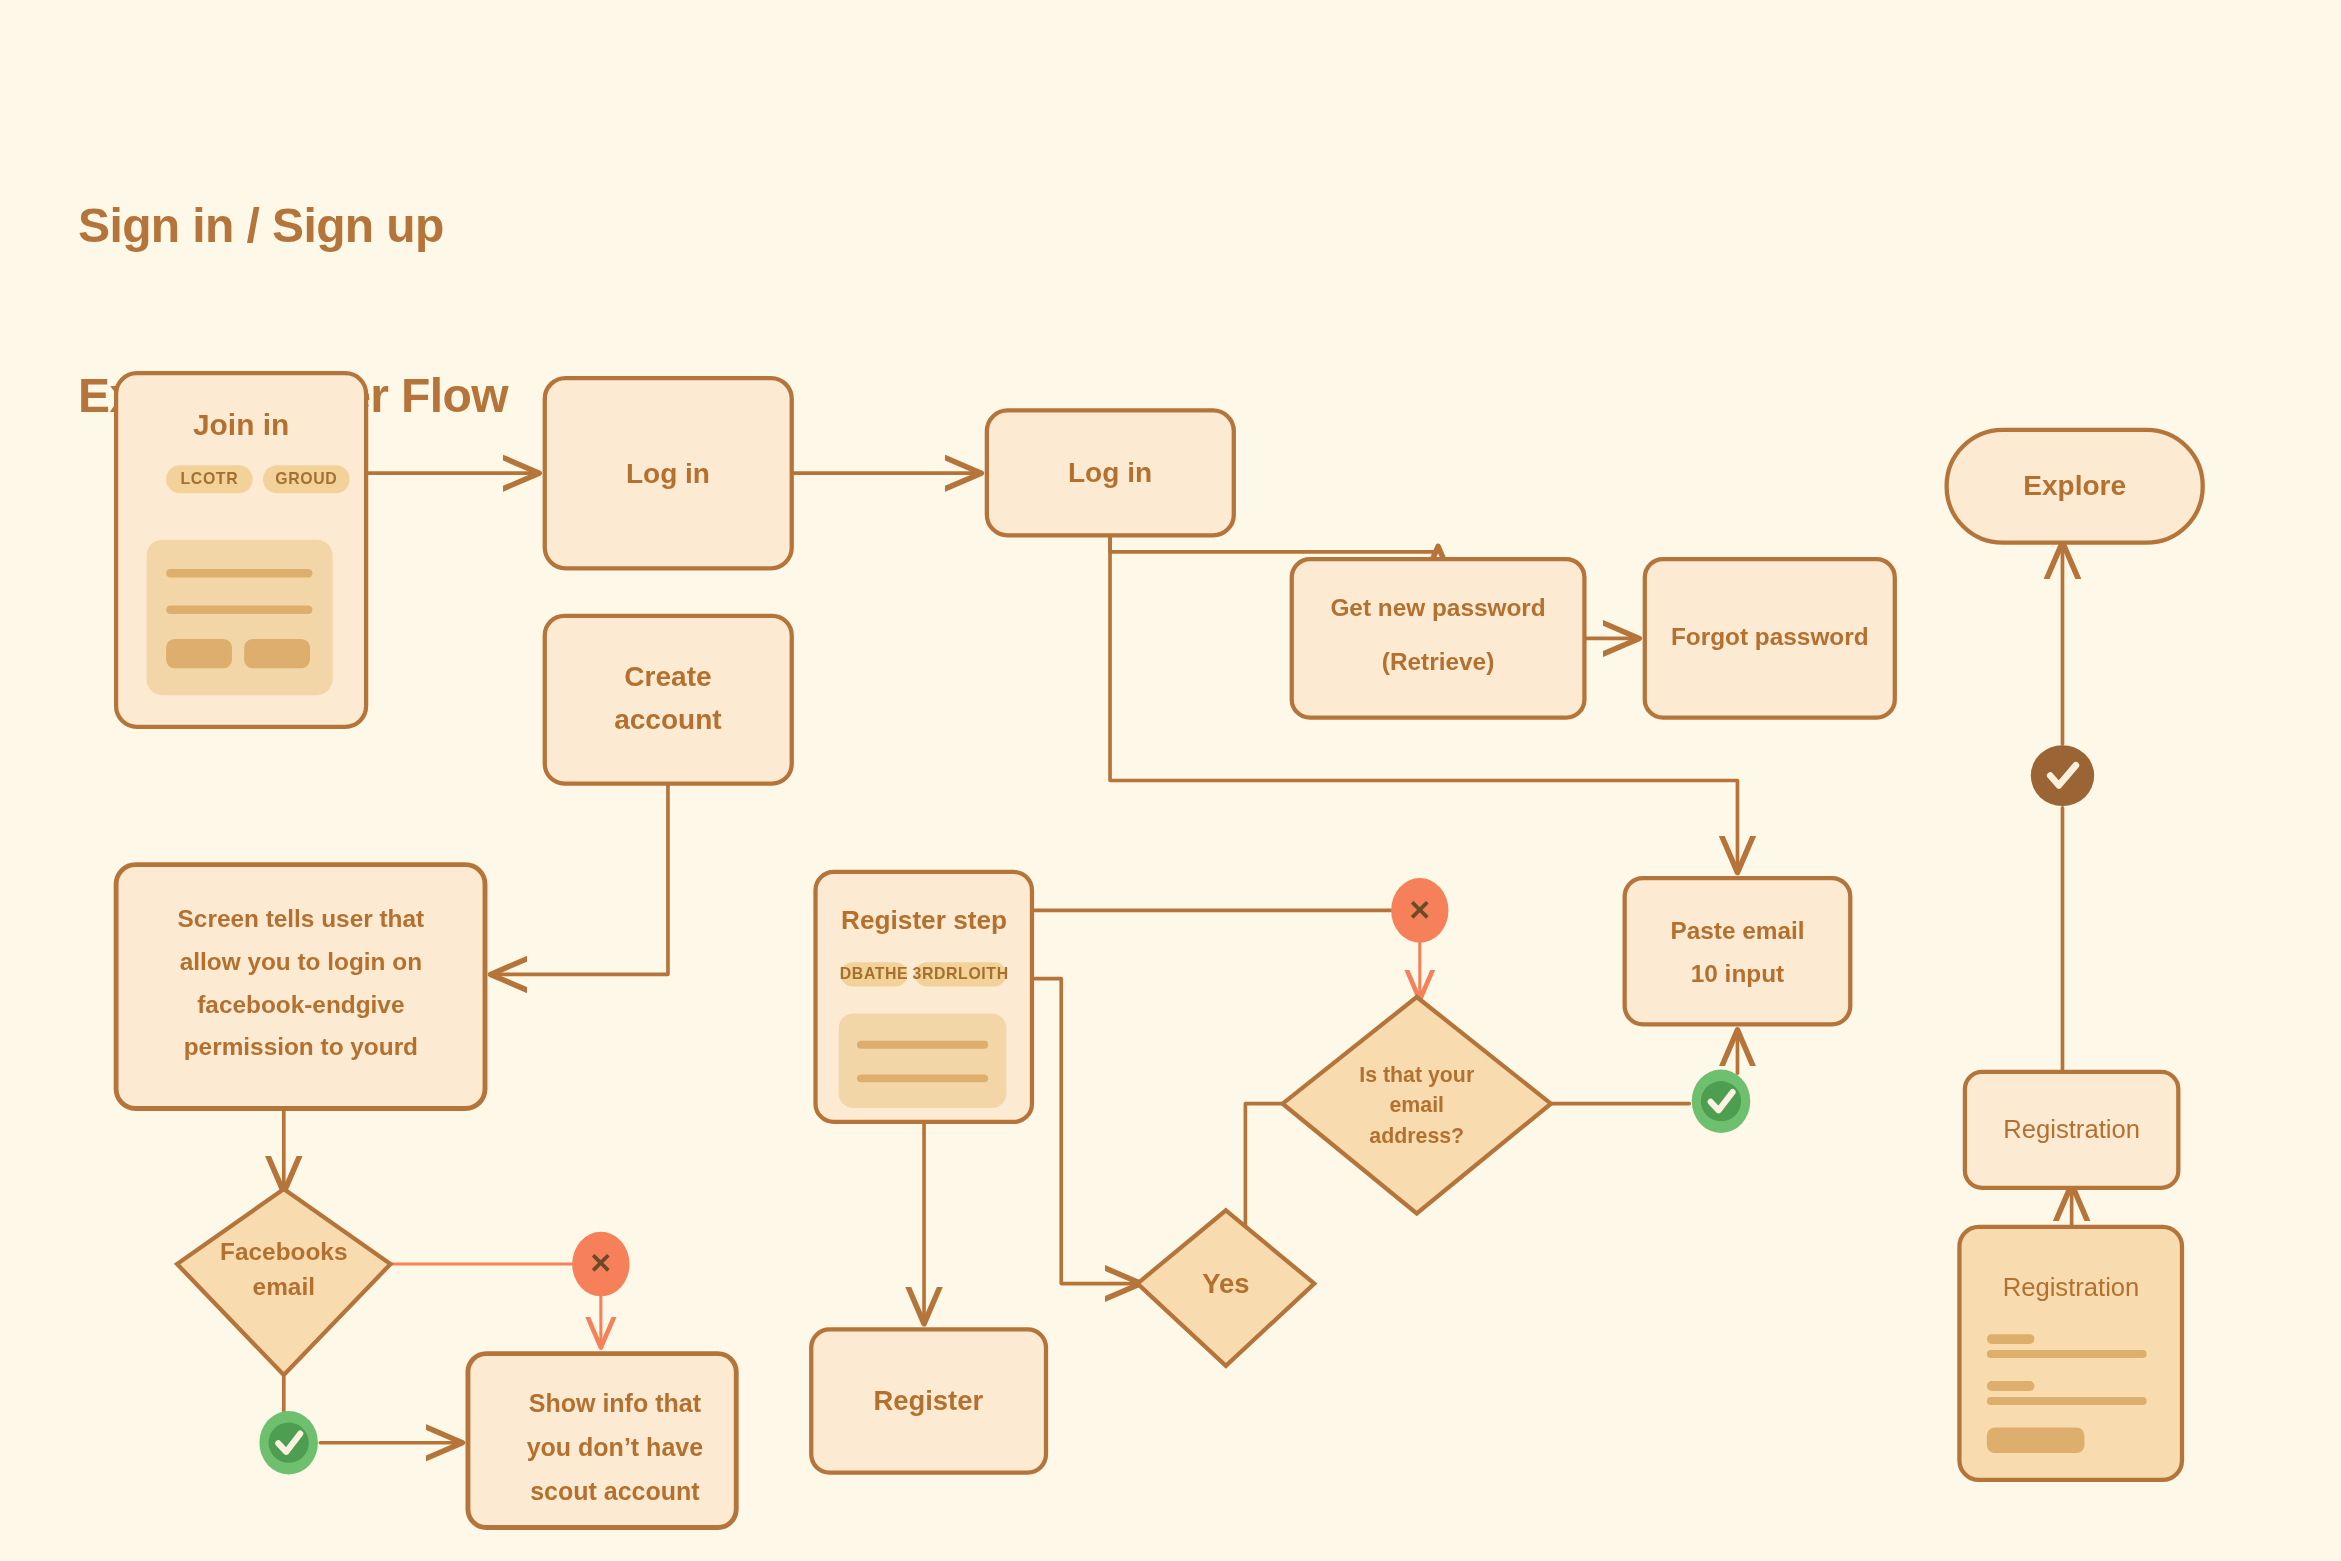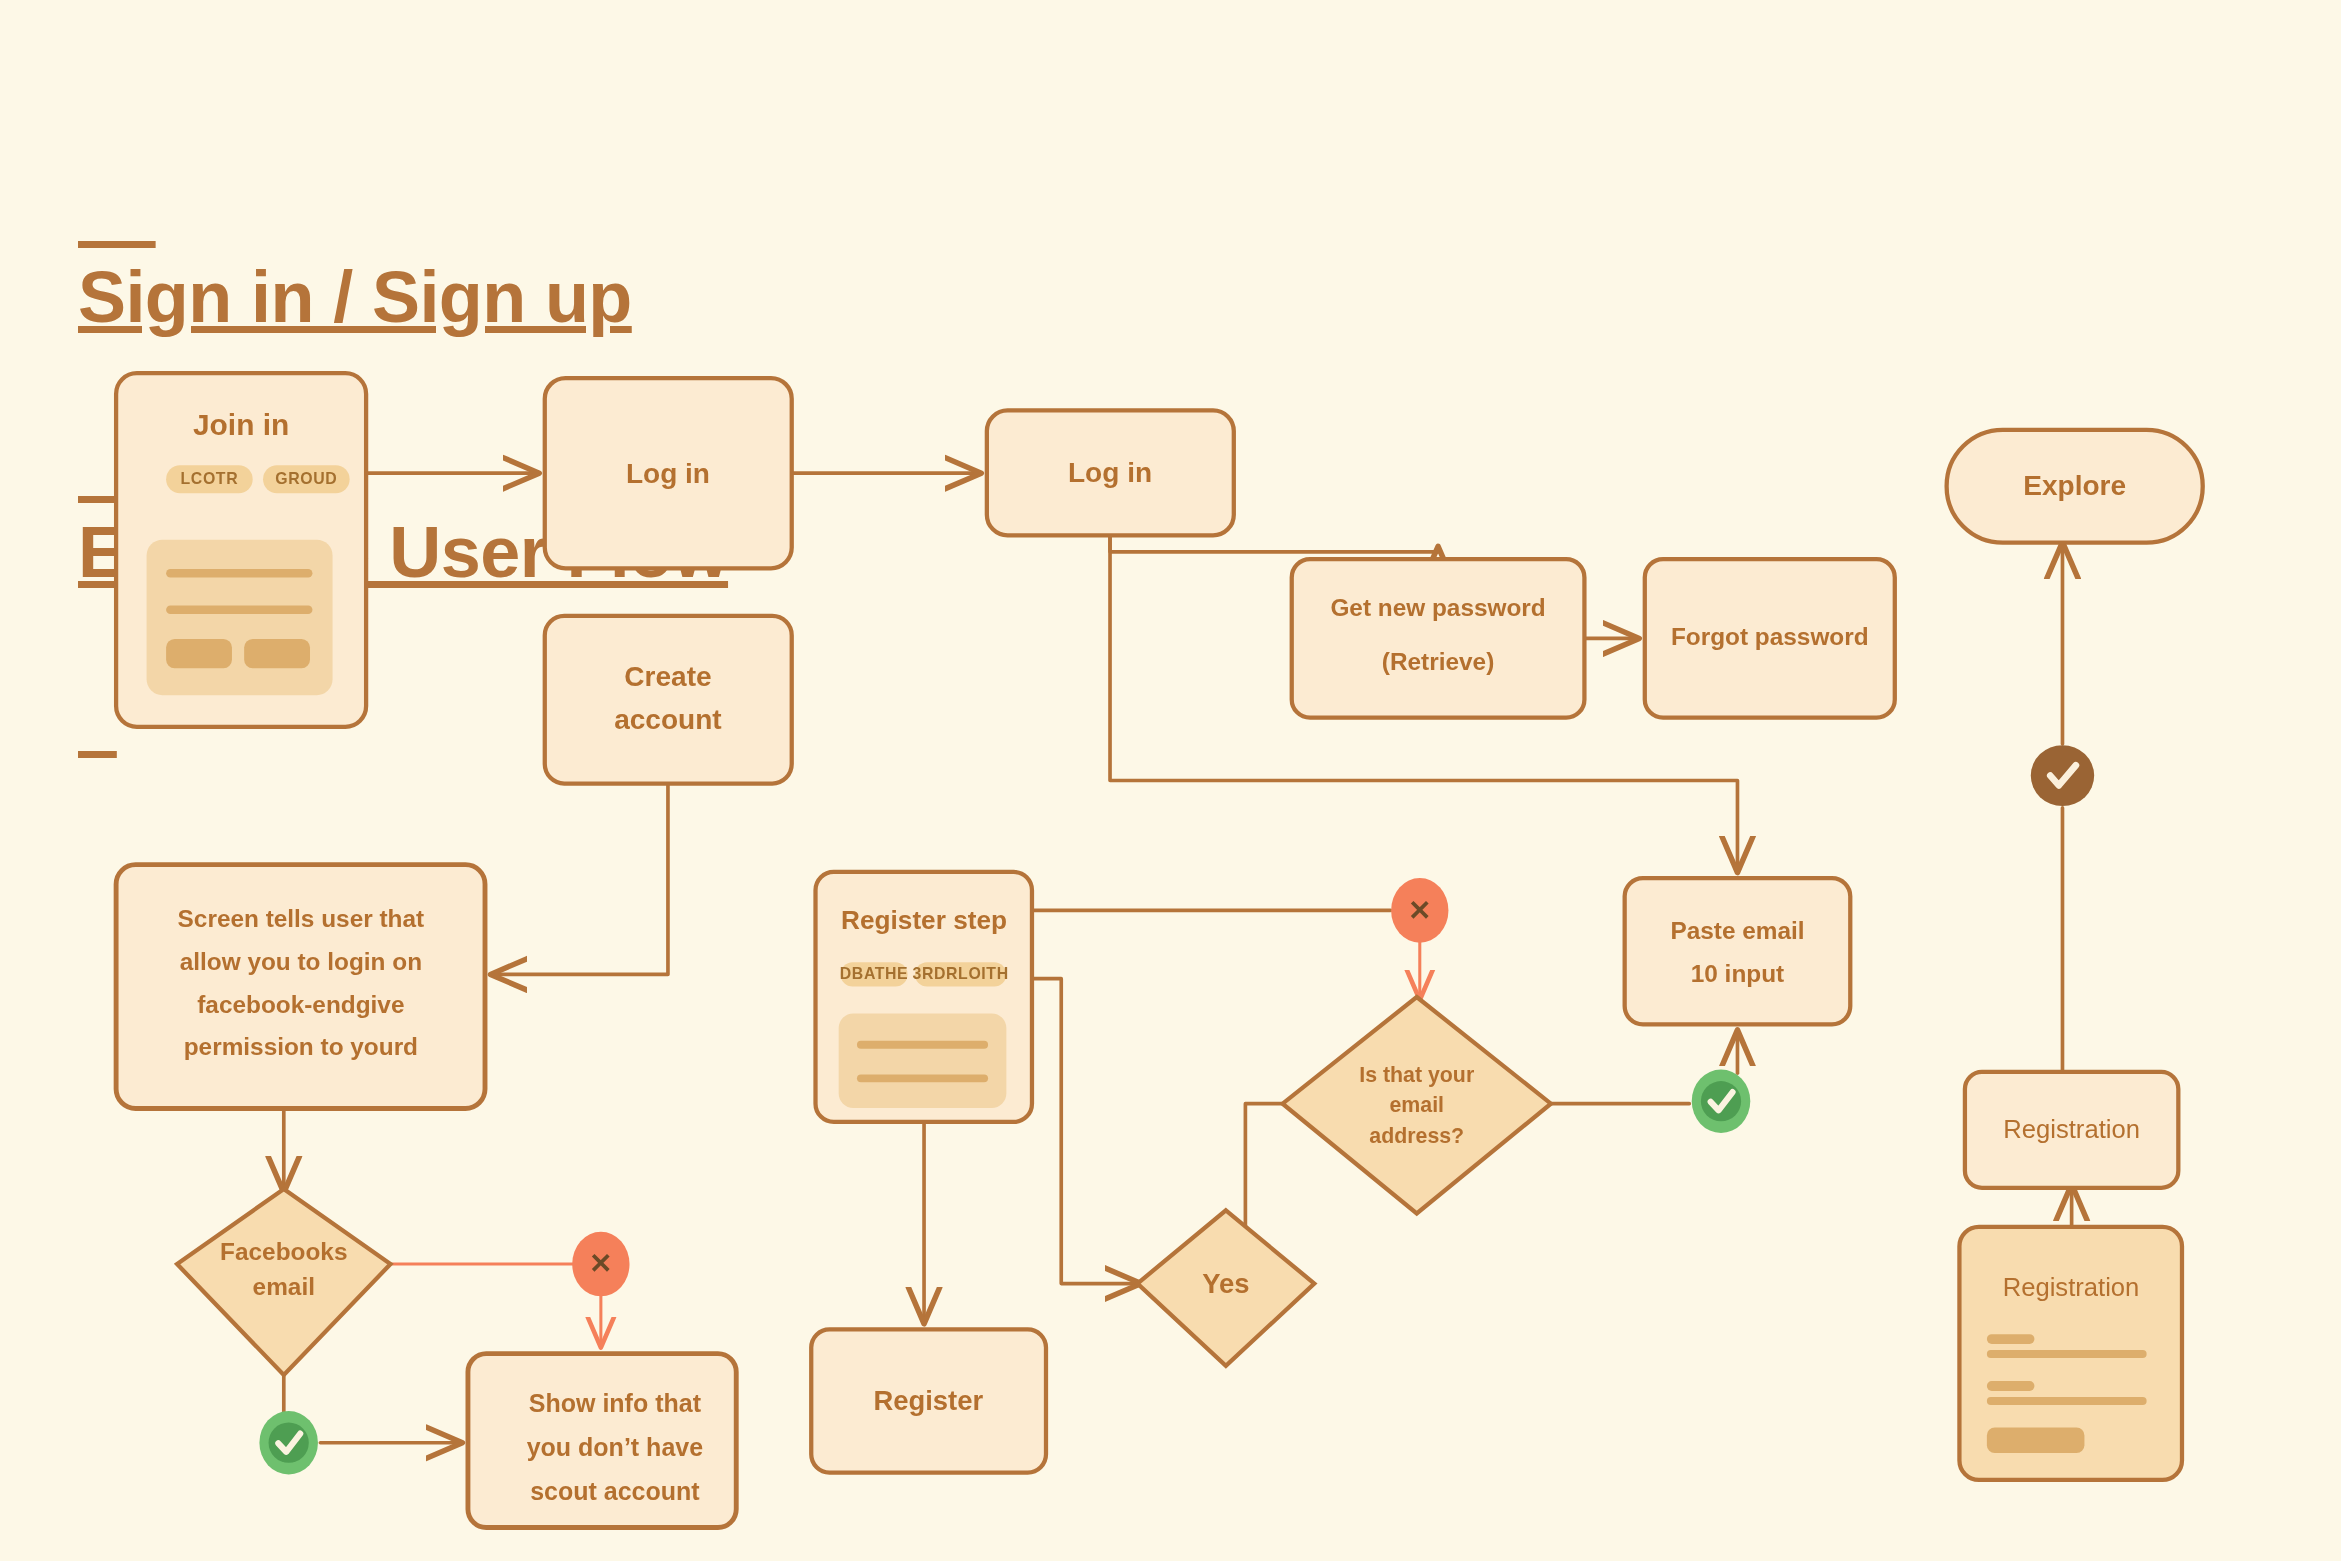--- a/index.html
+++ b/index.html
@@ -8,26 +8,25 @@
     background:#FDF8E7;
     font-family:"Liberation Sans", sans-serif;
     overflow:hidden;
   }
   #stage{position:relative;width:2342px;height:1561px;}
   svg#flow{position:absolute;inset:0;width:2342px;height:1561px;display:block;}
 
   .title-block{
     position:absolute;left:78px;top:85px;
     color:#B5743A;
-    font-size:72px;
+    font-size:48px;
     font-weight:700;
     line-height:1.18;
     letter-spacing:-0.6px;
     white-space:pre;
-    text-decoration:underline;
   }
   .title-line{display:block;}
 
   
   .ntext{
     fill:#B4702F;
     font-family:"Liberation Sans", sans-serif;
     font-weight:700;
     text-anchor:middle;
     dominant-baseline:middle;

